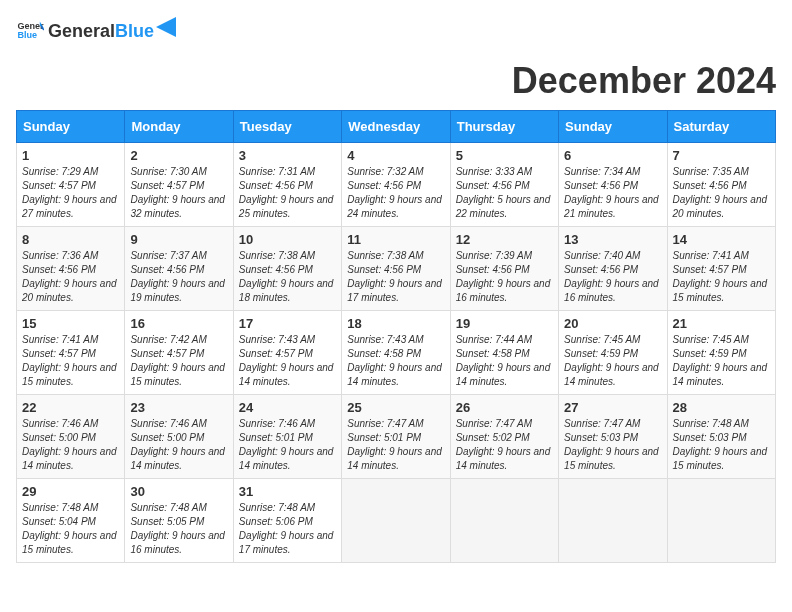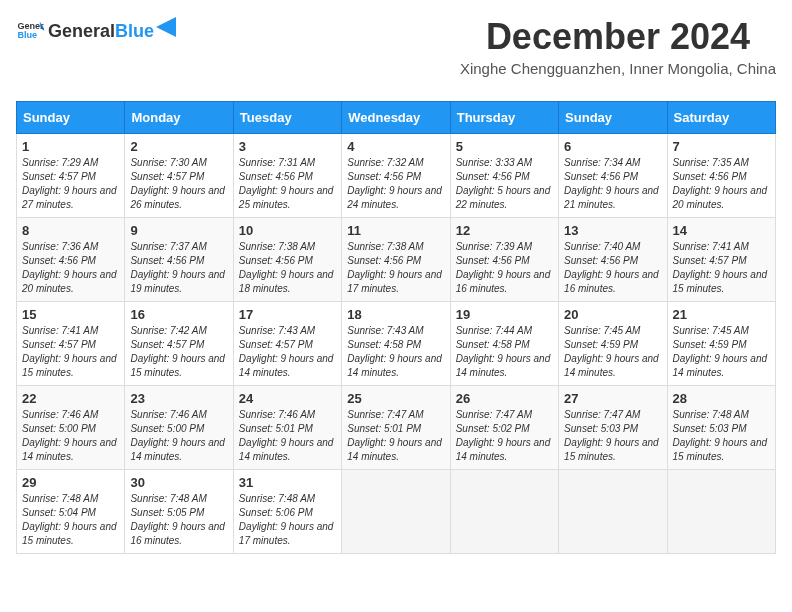--- a/index.html
+++ b/index.html
@@ -29,36 +29,37 @@
     .logo-text-blue {
       font-size: 18px;
       font-weight: bold;
       color: #2196F3;
     }
     .logo-icon {
       width: 28px;
       height: 28px;
     }
     .title-section {
-      text-align: center;
+      text-align: left;
+      margin-top: 44px;
     }
     .month-title {
       font-size: 36px;
       font-weight: bold;
       color: #333;
     }
     .location-subtitle {
       font-size: 15px;
       color: #555;
       margin-top: 2px;
     }
     .calendar-table {
       width: 100%;
       border-collapse: collapse;
-      margin-top: 24px;
+      margin-top: 8px;
     }
     .calendar-table th {
       background-color: #2196F3;
       color: white;
       font-size: 13px;
       font-weight: bold;
       padding: 8px 6px;
       text-align: left;
       border: 1px solid #1976D2;
     }
@@ -107,21 +108,20 @@
         <span class="logo-text-general">General</span>
           <span class="logo-text-blue">Blue</span>
         <svg width="20" height="20" viewBox="0 0 20 20" style="margin-left:2px; margin-top:-2px;">
           <polygon points="0,10 20,0 20,20" fill="#2196F3"></polygon>
         </svg>
       </div>
     </div>
   </div>
   <div class="title-section">
     <div class="month-title">December 2024</div>
-    <div class="location-subtitle">Xinghe Chengguanzhen, Inner Mongolia, China</div>
   </div>
 </div>
 
 <table class="calendar-table">
   <thead>
     <tr>
     <th>Sunday</th>
         <th>Monday</th>
         <th>Tuesday</th>
         <th>Wednesday</th>
@@ -138,21 +138,21 @@
           <span>Sunrise: 7:29 AM</span><br>
           <span>Sunset: 4:57 PM</span><br>
           <span>Daylight: 9 hours and 27 minutes.</span>
         </div>
       </td>
         <td>
         <span class="day-number">2</span>
         <div class="day-info">
           <span>Sunrise: 7:30 AM</span><br>
           <span>Sunset: 4:57 PM</span><br>
-          <span>Daylight: 9 hours and 26 minutes.</span>
+          <span>Daylight: 9 hours and 32 minutes.</span>
         </div>
       </td>
         <td>
         <span class="day-number">3</span>
         <div class="day-info">
           <span>Sunrise: 7:31 AM</span><br>
           <span>Sunset: 4:56 PM</span><br>
           <span>Daylight: 9 hours and 25 minutes.</span>
         </div>
       </td>

